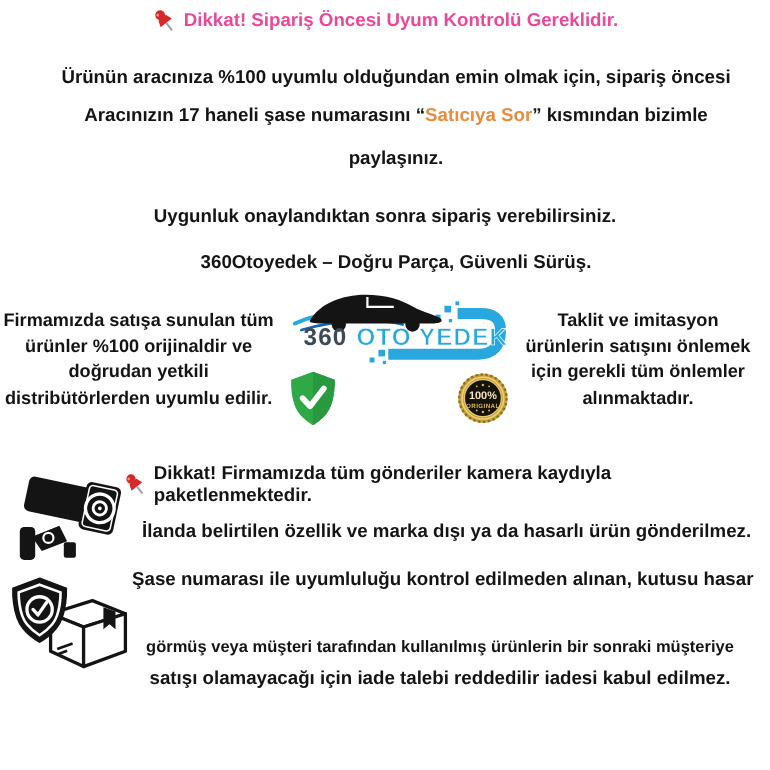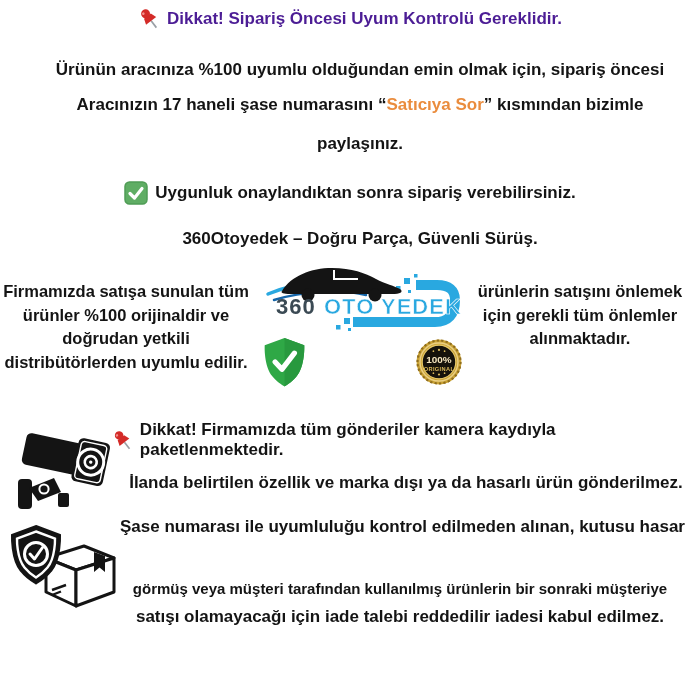--- a/index.html
+++ b/index.html
@@ -6,26 +6,26 @@
   html,body { background:#ffffff; }
   body { font-family:"Liberation Sans", sans-serif; font-weight:bold; color:#141414; }
   #canvas {
     position:relative; width:700px; height:700px; background:#ffffff;
     overflow:hidden;
   }
   .abs { position:absolute; }
   .row { position:absolute; display:flex; align-items:center; justify-content:center; gap:7px; }
   .line { position:absolute; left:0; right:0; text-align:center; font-size:17px; line-height:24px; white-space:nowrap;margin-left:20px; }
 
-  .title-row { top:7px; left:0; right:0; height:24px; color:#4c1d95; font-size:17px; }
+  .title-row { top:7px; left:0; right:0; height:24px; color:#ec4899; font-size:17px; }
   .intro1 { top:58px; }
   .ask1 { top:93px; }
   .ask2 { top:132px;text-align:center; }
   .hl { color:#ea8c3d; }
-  .approval-row { top:180px; left:0; right:0; height:26px; font-size:17px; }
+  .approval-row { top:180px; left:0; right:0; height:26px; font-size:17px;flex-direction:column; }
   .slogan { top:227px; }
 
   .side-col { position:absolute; top:280px; font-size:16.5px; line-height:23.5px; text-align:center; }
   .side-col > div { white-space:nowrap; }
   #left-col { left:0; width:252px; }
   #right-col { left:460px; width:240px; }
 
   #logo-svg { left:258px; top:264px; width:204px; height:70px; }
   #shield-icon { left:261px; top:337px; width:47px; height:50px; }
   #badge-icon { left:414px; top:337px; width:50px; height:50px; }
@@ -121,20 +121,21 @@
     <circle cx="28" cy="15" r="1.3" fill="#d9b85a"></circle>
     <circle cx="34.5" cy="16.5" r="1" fill="#d9b85a"></circle>
     <circle cx="21.5" cy="42" r="1" fill="#d9b85a"></circle>
     <circle cx="28" cy="43.5" r="1.3" fill="#d9b85a"></circle>
     <circle cx="34.5" cy="42" r="1" fill="#d9b85a"></circle>
     <text x="28" y="30" text-anchor="middle" font-size="11.5" font-weight="bold" fill="#f5e6bf">100%</text>
     <text x="28" y="39" text-anchor="middle" font-size="6.6" font-weight="bold" fill="#d9b85a" letter-spacing="0.4">ORIGINAL</text>
   </svg>
 
   <div id="right-col" class="side-col">
+    <div>Taklit ve imitasyon</div>
     <div>ürünlerin satışını önlemek</div>
     <div>için gerekli tüm önlemler</div>
     <div>alınmaktadır.</div>
   </div>
 
   <svg id="camera-icon" class="abs" viewBox="0 0 104 96">
     <g transform="rotate(12 52 40)">
       <rect x="8" y="18" width="62" height="32" rx="5" fill="#141414"></rect>
       <rect x="60" y="12" width="32" height="44" rx="5" fill="#141414"></rect>
       <circle cx="76" cy="34" r="13" fill="none" stroke="#ffffff" stroke-width="3"></circle>

